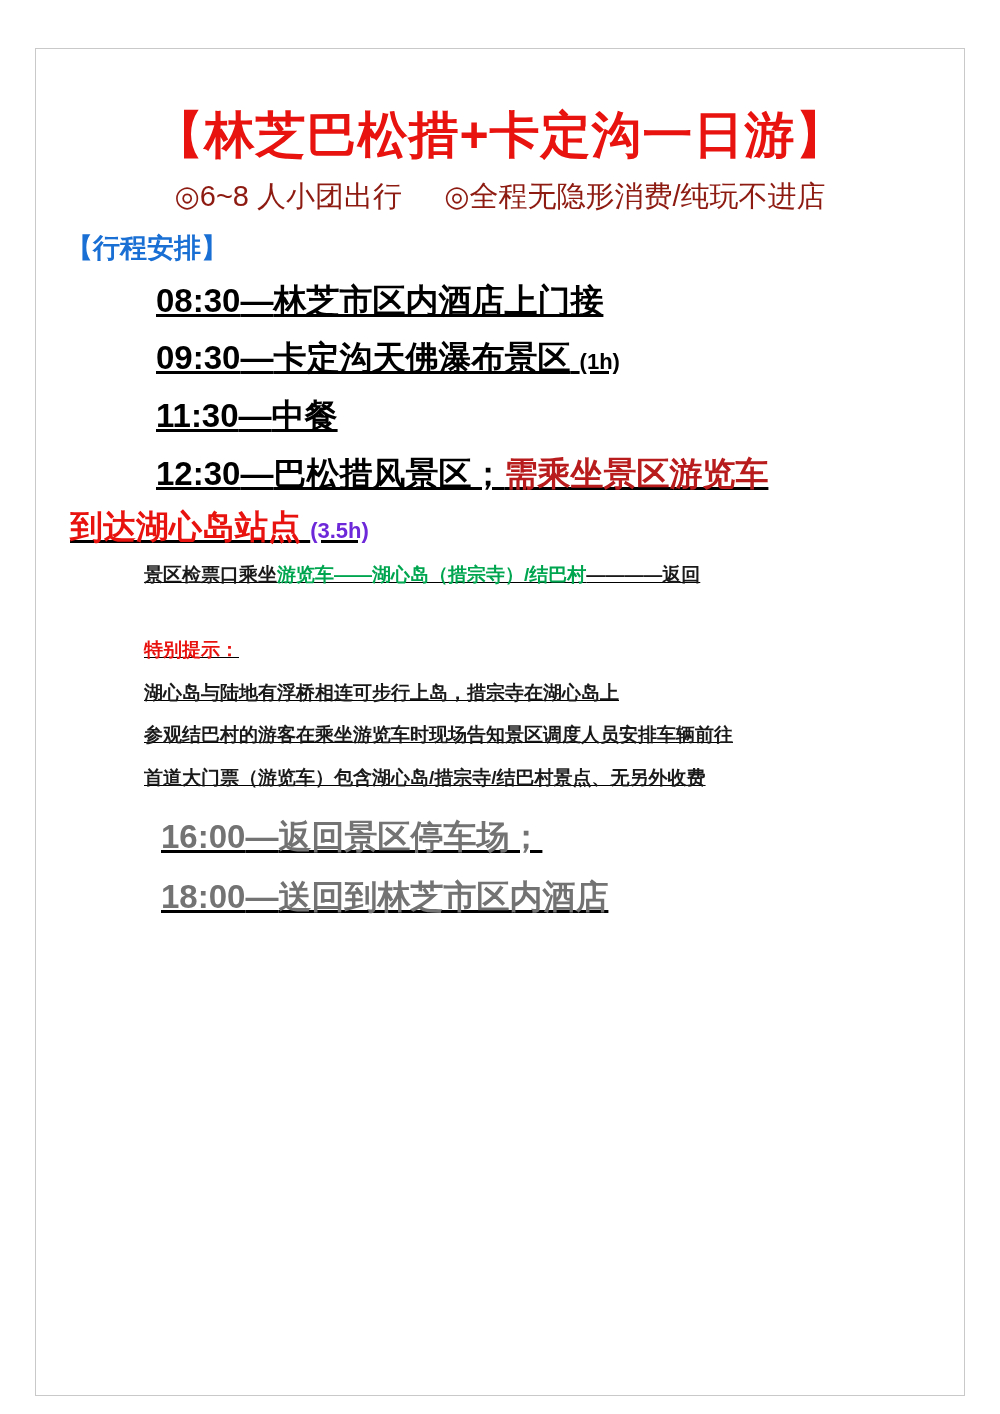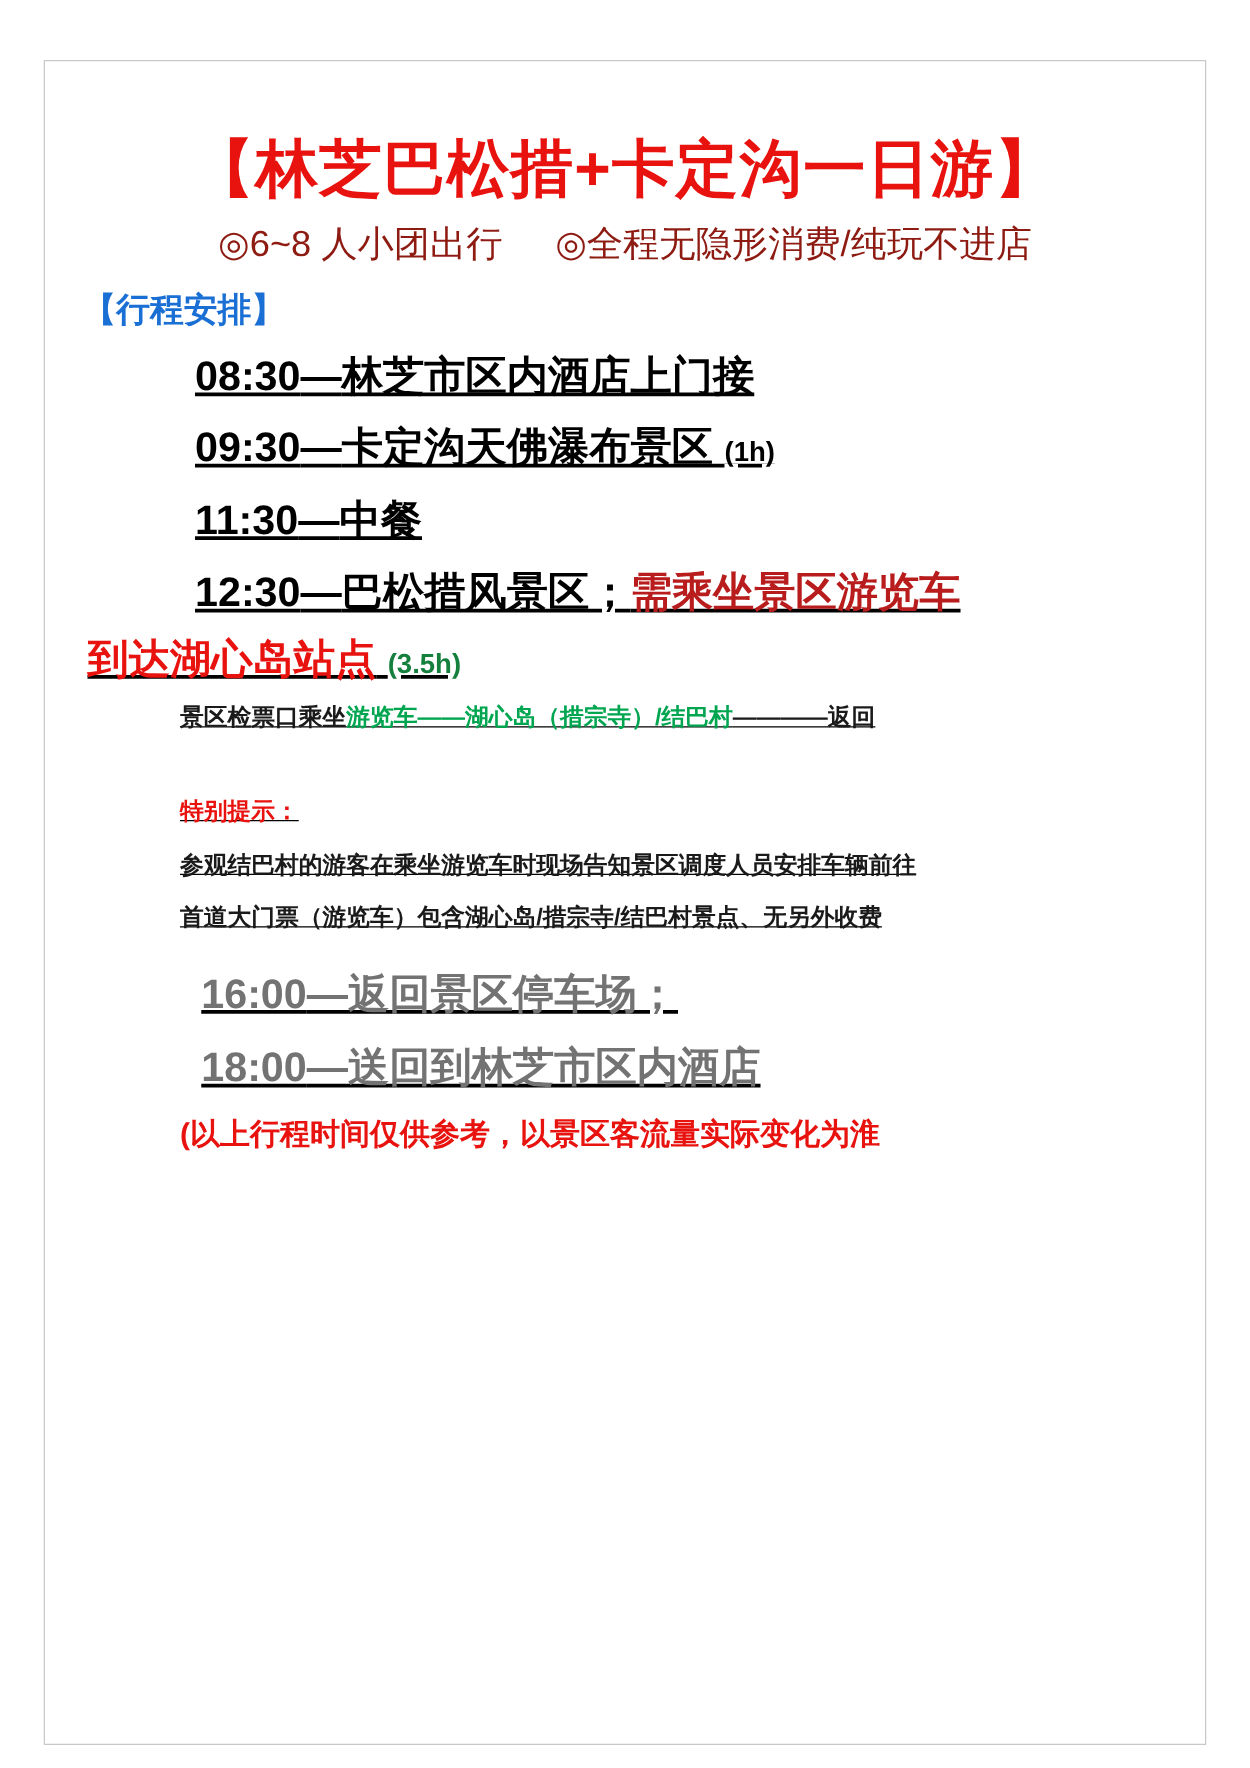--- a/index.html
+++ b/index.html
@@ -82,21 +82,21 @@
     color: #b91c1c;
   }
   .itin-cont {
     font-size: 33px;
     font-weight: bold;
     color: #e8120e;
     line-height: 1.45;
     padding-left: 4px;
   }
   .itin-cont .small {
-    color: #15803d;
+    color: #6d28d9;
     font-size: 22px;
   }
 
   
   .detail {
     padding-left: 78px;
     padding-right: 10px;
     margin-top: 12px;
   }
   .detail p {
@@ -168,30 +168,30 @@
       <div class="itin-cont">
         <span>到达湖心岛站点</span>
         <span class="small">(3.5h)</span>
       </div>
 
       <div class="detail">
         <p>
           <span>景区检票口乘坐</span><span class="green">游览车——</span><span class="green">湖心岛（措宗寺）/结巴村</span><span>————返回</span>
         </p>
         <p class="red">特别提示：</p>
+        <p>湖心岛与陆地有浮桥相连可步行上岛，措宗寺在湖心岛上</p>
         <p>参观结巴村的游客在乘坐游览车时现场告知景区调度人员安排车辆前往</p>
         <p>首道大门票（游览车）包含湖心岛/措宗寺/结巴村景点、无另外收费</p>
       </div>
 
       <div class="itin-late">
         <span>16:00</span><span>—</span><span>返回景区停车场；</span>
       </div>
 
       <div class="itin-late">
         <span>18:00</span><span>—</span><span>送回到林芝市区内酒店</span>
       </div>
 
     </div>
 
-    <div class="footnote">(以上行程时间仅供参考，以景区客流量实际变化为淮</div>
 
   </div>
 </div>
 
 </body></html>

